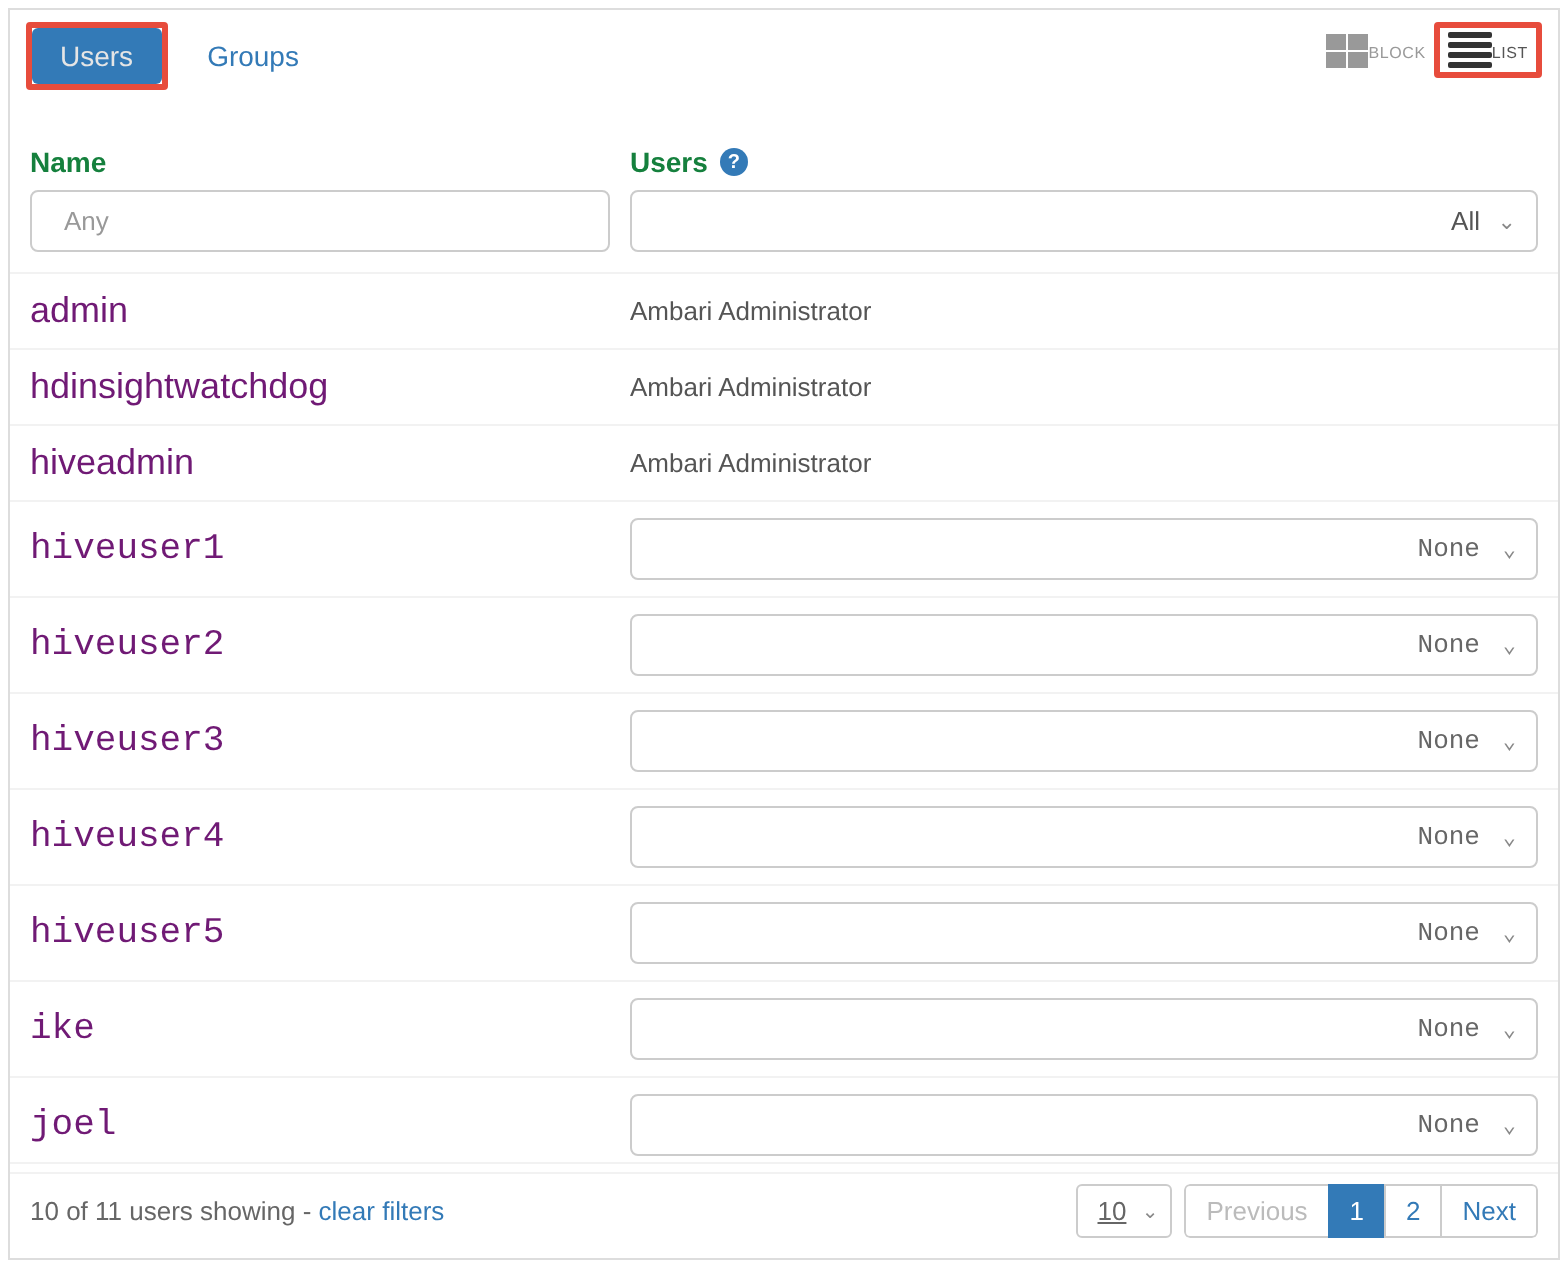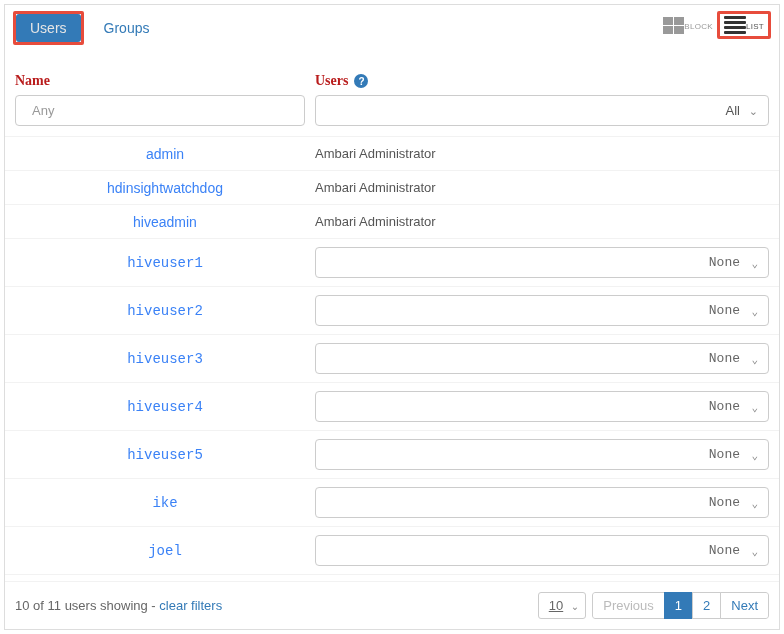--- a/index.html
+++ b/index.html
@@ -87,23 +87,22 @@
     .columns-header {
       display: flex;
       padding: 4px 10px 6px 10px;
       align-items: center;
       margin-top: 18px;
     }
     .col-name { width: 300px; }
     .col-role { flex: 1; display:flex; align-items:center; gap:6px;}
     .col-label {
       font-weight: 600;
-      color: #b91c1c;
+      color: #15803d;
       font-size: 14px;
-      font-family: Liberation Serif, serif;
     }
     .info-icon {
       width: 14px; height: 14px; border-radius: 50%;
       background: #337ab7; color:#fff; font-size:10px; font-weight:bold;
       display:inline-flex; align-items:center; justify-content:center;
     }
 
     .filters {
       display: flex;
       padding: 0 10px 10px 10px;
@@ -151,24 +150,23 @@
     .row {
       display: flex;
       align-items: center;
       padding: 8px 10px;
       border-bottom: 1px solid #f2f2f2;
       min-height: 34px;
     }
     .row.with-select { padding: 8px 10px; font-family: Liberation Mono, monospace; }
     .row .uname {
       width: 300px;
-      color: #3b82f6;
-      cursor: pointer;
-      font-size: 14px;
-      text-align: center;
+      color: #701a75;
+      cursor: pointer;
+      font-size: 18px;
     }
     .row .role-cell {
       flex: 1;
       color: #555;
       font-size: 13px;
     }
     .row .role-cell .selectlike { color:#666; }
 
     .footer {
       position: absolute;

